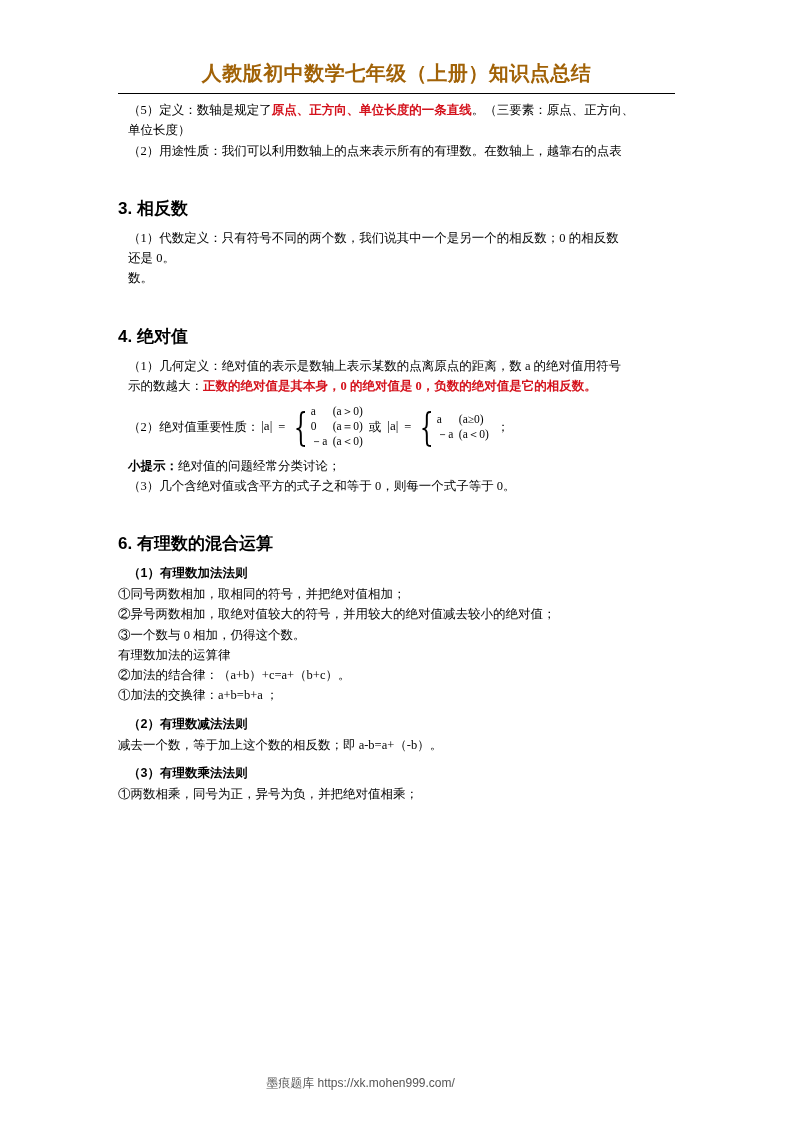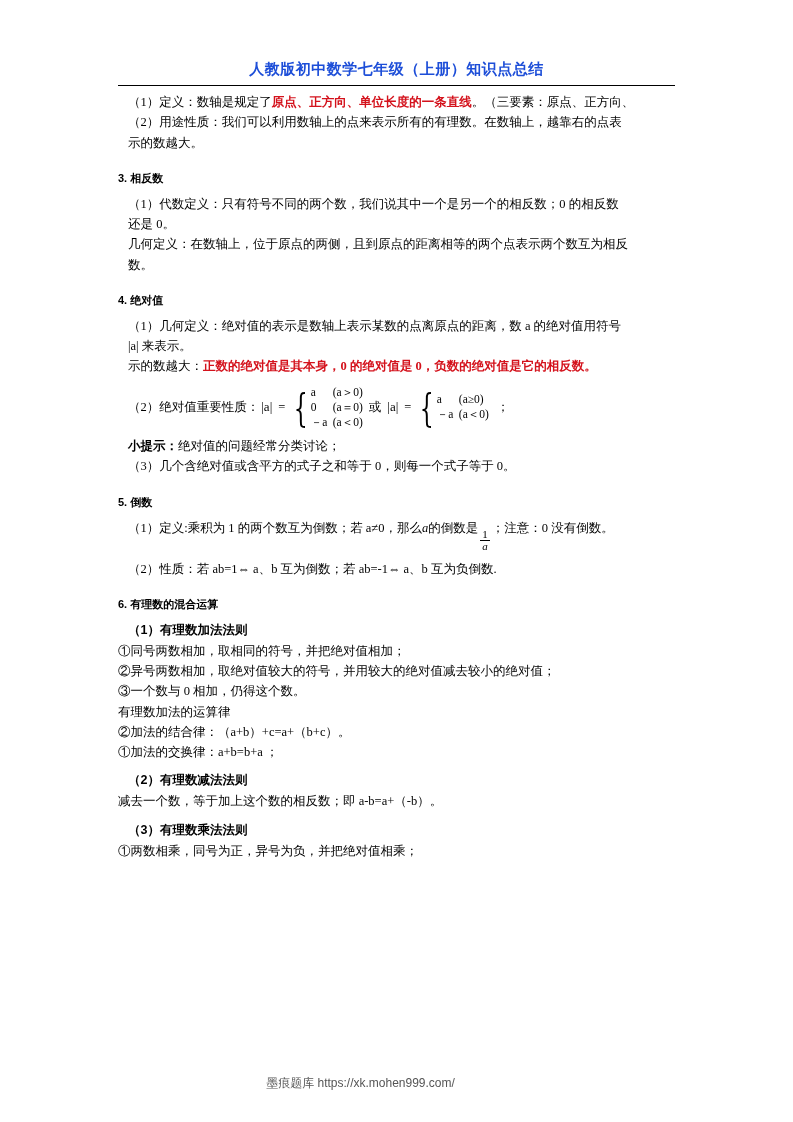--- a/index.html
+++ b/index.html
@@ -18,26 +18,26 @@
   .page {
     position: absolute;
     left: 0; top: 0;
     width: 793px;
     height: 1122px;
     box-sizing: border-box;
     padding: 60px 118px 0 118px;
   }
   .doc-title {
     text-align: center;
-    font-size: 15px;
+    font-size: 20px;
     font-weight: bold;
     font-family: "Liberation Serif", "DejaVu Serif", serif;
     letter-spacing: 0.5px;
     margin: 0 0 6px 0;
-    color: #1d4ed8;
+    color: #a16207;
   }
   .rule {
     border: 0;
     border-top: 1px solid #000;
     margin: 0 0 6px 0;
     width: 100%;
   }
   p {
     margin: 0;
     padding: 0;
@@ -46,25 +46,25 @@
     font-size: 12.5px;
     line-height: 1.62;
     font-family: "Liberation Serif", "DejaVu Serif", serif;
     text-align: justify;
   }
   .indent {
     text-indent: 0;
     padding-left: 10px;
   }
   .section-head {
-    font-size: 11px;
+    font-size: 17px;
     font-weight: bold;
     font-family: "Liberation Sans", "DejaVu Sans", sans-serif;
     color: #000;
-    margin: 18px 0 8px 0;
+    margin: 36px 0 8px 0;
   }
   .sub-head {
     font-size: 12.5px;
     font-weight: bold;
     font-family: Liberation Sans, sans-serif;
     margin: 10px 0 2px 0;
     padding-left: 10px;
   }
   .red {
     color: #d4121c;
@@ -147,38 +147,36 @@
 </head>
 <body>
 
 <div class="page">
 
   <h1 class="doc-title">人教版初中数学七年级（上册）知识点总结</h1>
   <hr class="rule">
 
   <div>
     <p class="body-line indent">
-      <span>（1）定义：数轴是规定了</span><span class="red">原点、正方向、单位长度的一条直线</span><span>。（三要素：原点、正方向、</span>
+      <span>（5）定义：数轴是规定了</span><span class="red">原点、正方向、单位长度的一条直线</span><span>。（三要素：原点、正方向、</span>
     </p>
+    <p class="body-line indent">单位长度）</p>
     <p class="body-line indent">（2）用途性质：我们可以利用数轴上的点来表示所有的有理数。在数轴上，越靠右的点表</p>
-    <p class="body-line indent">示的数越大。</p>
   </div>
 
   <div>
     <h2 class="section-head">3. 相反数</h2>
     <p class="body-line indent">（1）代数定义：只有符号不同的两个数，我们说其中一个是另一个的相反数；0 的相反数</p>
     <p class="body-line indent">还是 0。</p>
-    <p class="body-line indent">几何定义：在数轴上，位于原点的两侧，且到原点的距离相等的两个点表示两个数互为相反</p>
     <p class="body-line indent">数。</p>
   </div>
 
   <div>
     <h2 class="section-head">4. 绝对值</h2>
     <p class="body-line indent">（1）几何定义：绝对值的表示是数轴上表示某数的点离原点的距离，数 a 的绝对值用符号</p>
-    <p class="body-line indent">|a| 来表示。</p>
     <p class="body-line indent">
       <span>示的数越大：</span><span class="red">正数的绝对值是其本身，0 的绝对值是 0，负数的绝对值是它的相反数</span><span class="red">。</span>
     </p>
 
     <div class="abs-block">
       <span class="abs-label">（2）绝对值重要性质：</span>
       <span class="abs-expr">
         <span class="abs-a">|<span>a</span>|</span>
         <span class="eq">=</span>
         <span class="brace">{</span>
@@ -198,31 +196,20 @@
         <span class="semi">；</span>
       </span>
     </div>
 
     <p class="body-line indent">
       <span class="tip-label">小提示：</span><span>绝对值的问题经常分类讨论；</span>
     </p>
     <p class="body-line indent">（3）几个含绝对值或含平方的式子之和等于 0，则每一个式子等于 0。</p>
   </div>
 
-  <div>
-    <h2 class="section-head">5. 倒数</h2>
-    <p class="body-line indent">
-      <span>（1）定义:乘积为 1 的两个数互为倒数；若 a≠0，那么</span><span class="ital">a</span><span>的倒数是</span><span class="frac">
-          <span class="num">1</span>
-          <span class="den ital">a</span>
-        </span><span>；注意：0 没有倒数。</span>
-    </p>
-    <div class="gap-sm"></div>
-    <p class="body-line indent">（2）性质：若 ab=1⇔ a、b 互为倒数；若 ab=-1⇔ a、b 互为负倒数.</p>
-  </div>
 
   <div>
     <h2 class="section-head">6. 有理数的混合运算</h2>
 
     <p class="sub-head">（1）有理数加法法则</p>
     <p class="body-line">①同号两数相加，取相同的符号，并把绝对值相加；</p>
     <p class="body-line">②异号两数相加，取绝对值较大的符号，并用较大的绝对值减去较小的绝对值；</p>
     <p class="body-line">③一个数与 0 相加，仍得这个数。</p>
     <p class="body-line">有理数加法的运算律</p>
     <p class="body-line">②加法的结合律：（a+b）+c=a+（b+c）。</p>

